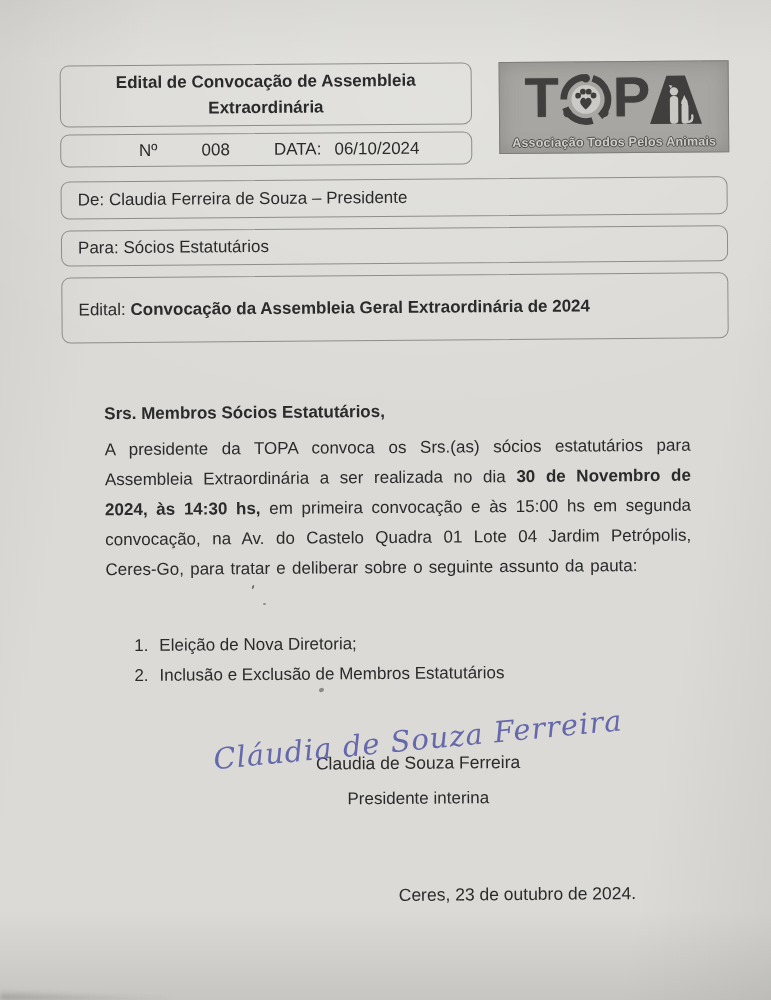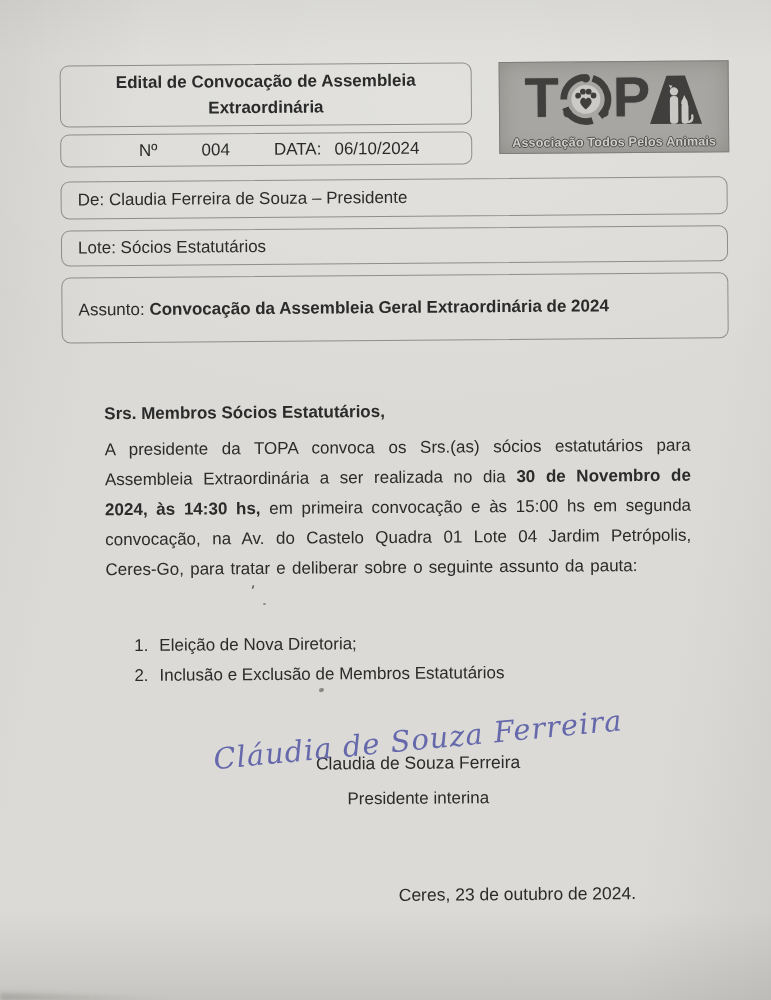--- a/index.html
+++ b/index.html
@@ -76,21 +76,21 @@
 <div class="sheet">
   <div class="content">
 
     <div class="header-row">
       <div class="header-left">
         <div class="box title-box">
           <div class="title">Edital de Convocação de Assembleia Extraordinária</div>
         </div>
         <div class="box num-box">
           <span>Nº</span>
-          <span>004</span>
+          <span>008</span>
           <span class="date-group">
             <span>DATA:</span>
             <span>06/10/2024</span>
           </span>
         </div>
       </div>
 
       <div class="logo-box">
         <div class="logo-letters">
           <span class="glyph">T</span>
@@ -119,25 +119,25 @@
         </div>
         <div class="logo-subtitle">Associação Todos Pelos Animais</div>
       </div>
     </div>
 
     <div class="box field-box field-from">
       <span>De:</span>&nbsp;<span>Claudia Ferreira de Souza – Presidente</span>
     </div>
 
     <div class="box field-box field-to">
-      <span>Lote:</span>&nbsp;<span>Sócios Estatutários</span>
+      <span>Para:</span>&nbsp;<span>Sócios Estatutários</span>
     </div>
 
     <div class="box field-box field-subject">
-      <span>Assunto:</span>&nbsp;<span class="bold">Convocação da Assembleia Geral Extraordinária de 2024</span>
+      <span>Edital:</span>&nbsp;<span class="bold">Convocação da Assembleia Geral Extraordinária de 2024</span>
     </div>
 
     <div class="body-block">
       <p class="greeting">Srs. Membros Sócios Estatutários,</p>
 
       <p class="paragraph"><span>A presidente da TOPA convoca os Srs.(as) sócios estatutários para Assembleia Extraordinária a ser realizada no dia </span><b>30 de Novembro de 2024, às 14:30 hs,</b><span> em primeira convocação e às 15:00 hs em segunda convocação, na Av. do Castelo Quadra 01 Lote 04 Jardim Petrópolis, Ceres-Go, para tratar e deliberar sobre o seguinte assunto da pauta:</span></p>
 
       <ol class="agenda">
         <li>
           <span>1.</span>

